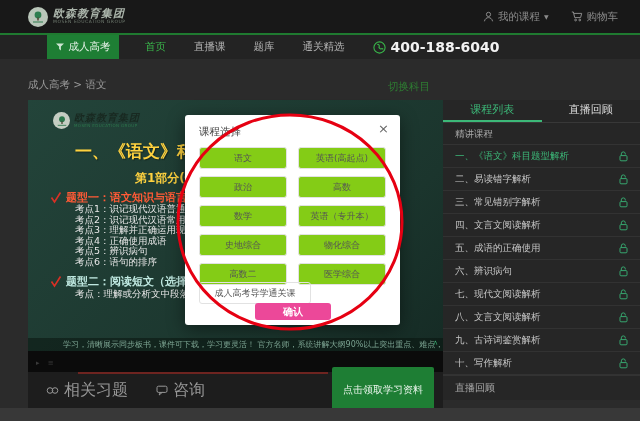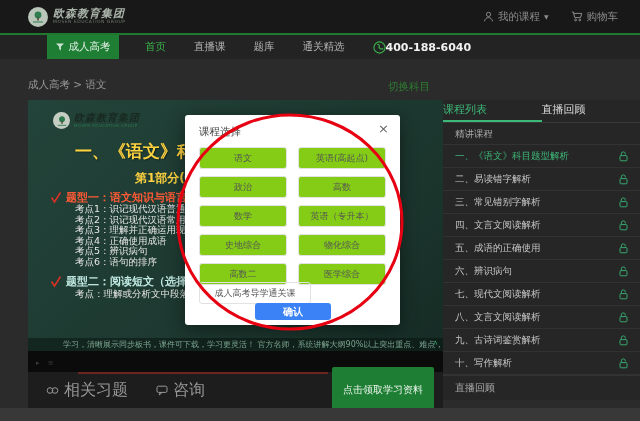--- a/index.html
+++ b/index.html
@@ -14,21 +14,21 @@
   .logo-en{display:block;color:#6f7a6f;font-size:4.5px;letter-spacing:.5px;line-height:6px;}
   .header-right{display:flex;align-items:center;gap:22px;margin-right:22px;}
   .hdr-item{display:flex;align-items:center;gap:4px;color:#8b8b8b;font-size:10.5px;cursor:pointer;}
   .caret{font-size:6px;color:#8b8b8b;}
   
   .nav{left:0;top:33px;width:640px;height:24px;background:#232323;border-top:2px solid #1f7a30;display:flex;align-items:center;}
   .nav-cat{margin-left:47px;width:72px;height:24px;background:#1e7e34;color:#e7f3e9;font-size:10.5px;display:flex;align-items:center;justify-content:center;gap:5px;}
   .nav-links{display:flex;align-items:center;margin-left:12px;justify-content:center;}
   .nav-link{font-size:10.5px;color:#b5b5b5;padding:0 14px;cursor:pointer;}
   .nav-link.active{color:#39b54a;}
-  .nav-phone{display:flex;align-items:flex-start;margin-left:14px;color:#f2f2f2;font-size:11px;font-weight:bold;}
+  .nav-phone{display:flex;align-items:center;gap:5px;margin-left:14px;color:#f2f2f2;font-size:14px;font-weight:bold;}
   
   .crumb{left:28px;top:78px;color:#9a9a9a;font-size:10.5px;}
   .subject-switch{left:388px;top:80px;color:#2e7d32;font-size:10.5px;display:flex;gap:4px;align-items:center;cursor:pointer;flex-direction:column;}
   .subject-switch .caret{color:#555;}
   
   .video{left:28px;top:100px;width:415px;height:272px;background:linear-gradient(135deg,#23443a 0%,#1b352d 70%,#152a24 100%);overflow:hidden;}
   .slide-logo{position:absolute;left:25px;top:12px;display:flex;align-items:center;gap:4px;opacity:.9;}
   .slide-logo .logo-icon{width:17px;height:17px;background:#d7ddd2;}
   .slide-logo .cn{display:block;color:#18271f;font-size:10px;font-weight:bold;font-style:italic;letter-spacing:1px;line-height:10px;}
   .slide-logo .en{display:block;color:#2e7d4f;font-size:4px;line-height:5px;letter-spacing:.4px;}
@@ -46,37 +46,37 @@
   
   .actionbar{left:28px;top:372px;width:415px;height:36px;background:#1d1d1d;display:flex;align-items:center;}
   .progress{position:absolute;left:50px;top:0;width:250px;height:2px;background:#6e2420;}
   .act-item{display:flex;align-items:center;gap:5px;color:#979797;font-size:16px;cursor:pointer;}
   .act-related{margin-left:18px;}
   .act-consult{margin-left:28px;}
   .claim-btn{margin-left:auto;margin-right:9px;background:#1e7e34;color:#eaf5ec;font-size:10px;padding:16px 11px;border-radius:2px;cursor:pointer;}
   
   .sidebar{left:443px;top:100px;width:197px;height:300px;background:#262626;display:flex;flex-direction:column;}
   .side-tabs{display:flex;height:22px;border-bottom:1px solid #383838;flex:none;}
-  .side-tab{flex:1;text-align:left;font-size:11px;line-height:20px;color:#dcdcdc;cursor:pointer;}
+  .side-tab{flex:1;text-align:center;font-size:11px;line-height:20px;color:#dcdcdc;cursor:pointer;}
   .side-tab.active{color:#3cb878;border-bottom:2px solid #3cb878;box-sizing:border-box;}
   .side-section{flex:none;height:21px;line-height:21px;padding-left:12px;color:#a8a8a8;font-size:9.5px;border-bottom:1px solid #333;}
   .lessons{flex:1;display:flex;flex-direction:column;}
   .lesson{flex:1;display:flex;align-items:center;border-bottom:1px solid #323232;padding:0 12px;cursor:pointer;}
   .lesson-label{flex:1;color:#c6c6c6;font-size:9.5px;white-space:nowrap;overflow:hidden;}
   .lesson.active .lesson-label{color:#3cb878;}
   .lock{flex:none;margin-left:4px;display:flex;}
   .side-foot{flex:none;height:24px;line-height:24px;padding-left:12px;color:#a8a8a8;font-size:10px;border-top:1px solid #333;cursor:pointer;}
   
   .modal{left:185px;top:115px;width:215px;height:210px;background:#fff;border-radius:3px;box-shadow:0 4px 18px rgba(0,0,0,.45);z-index:5;}
   .modal-title{position:absolute;left:14px;top:10px;font-size:10.5px;color:#444;}
   .modal-close{position:absolute;right:11px;top:7px;font-size:13px;color:#666;cursor:pointer;line-height:13px;}
   .subject-grid{position:absolute;left:14px;top:32px;width:187px;display:grid;grid-template-columns:88px 88px;column-gap:11px;row-gap:7px;}
   .subject-btn{height:20px;border:1px solid #e2e2e2;border-radius:3px;background:#84cc16;color:#555;font-size:9px;display:flex;align-items:center;justify-content:center;cursor:pointer;white-space:nowrap;}
   .subject-wide{position:absolute;left:14px;top:167px;width:110px;height:20px;border:1px solid #e2e2e2;border-radius:3px;color:#555;font-size:9px;display:flex;align-items:center;justify-content:center;cursor:pointer;}
-  .confirm-btn{position:absolute;left:70px;top:188px;width:76px;height:17px;background:#3b82f6;border-radius:3px;color:#fff;font-size:10px;font-weight:bold;display:flex;align-items:center;justify-content:center;cursor:pointer;}
+  .confirm-btn{position:absolute;left:70px;top:188px;width:76px;height:17px;background:#ec4899;border-radius:3px;color:#fff;font-size:10px;font-weight:bold;display:flex;align-items:center;justify-content:center;cursor:pointer;}
   
   .annotation{left:160px;top:100px;z-index:10;pointer-events:none;}
   .footer{left:0;top:408px;width:640px;height:13px;background:#383838;}
   svg{display:block;}
 </style>
 </head>
 <body>
 
 <div class="abs header">
   <div class="logo">

